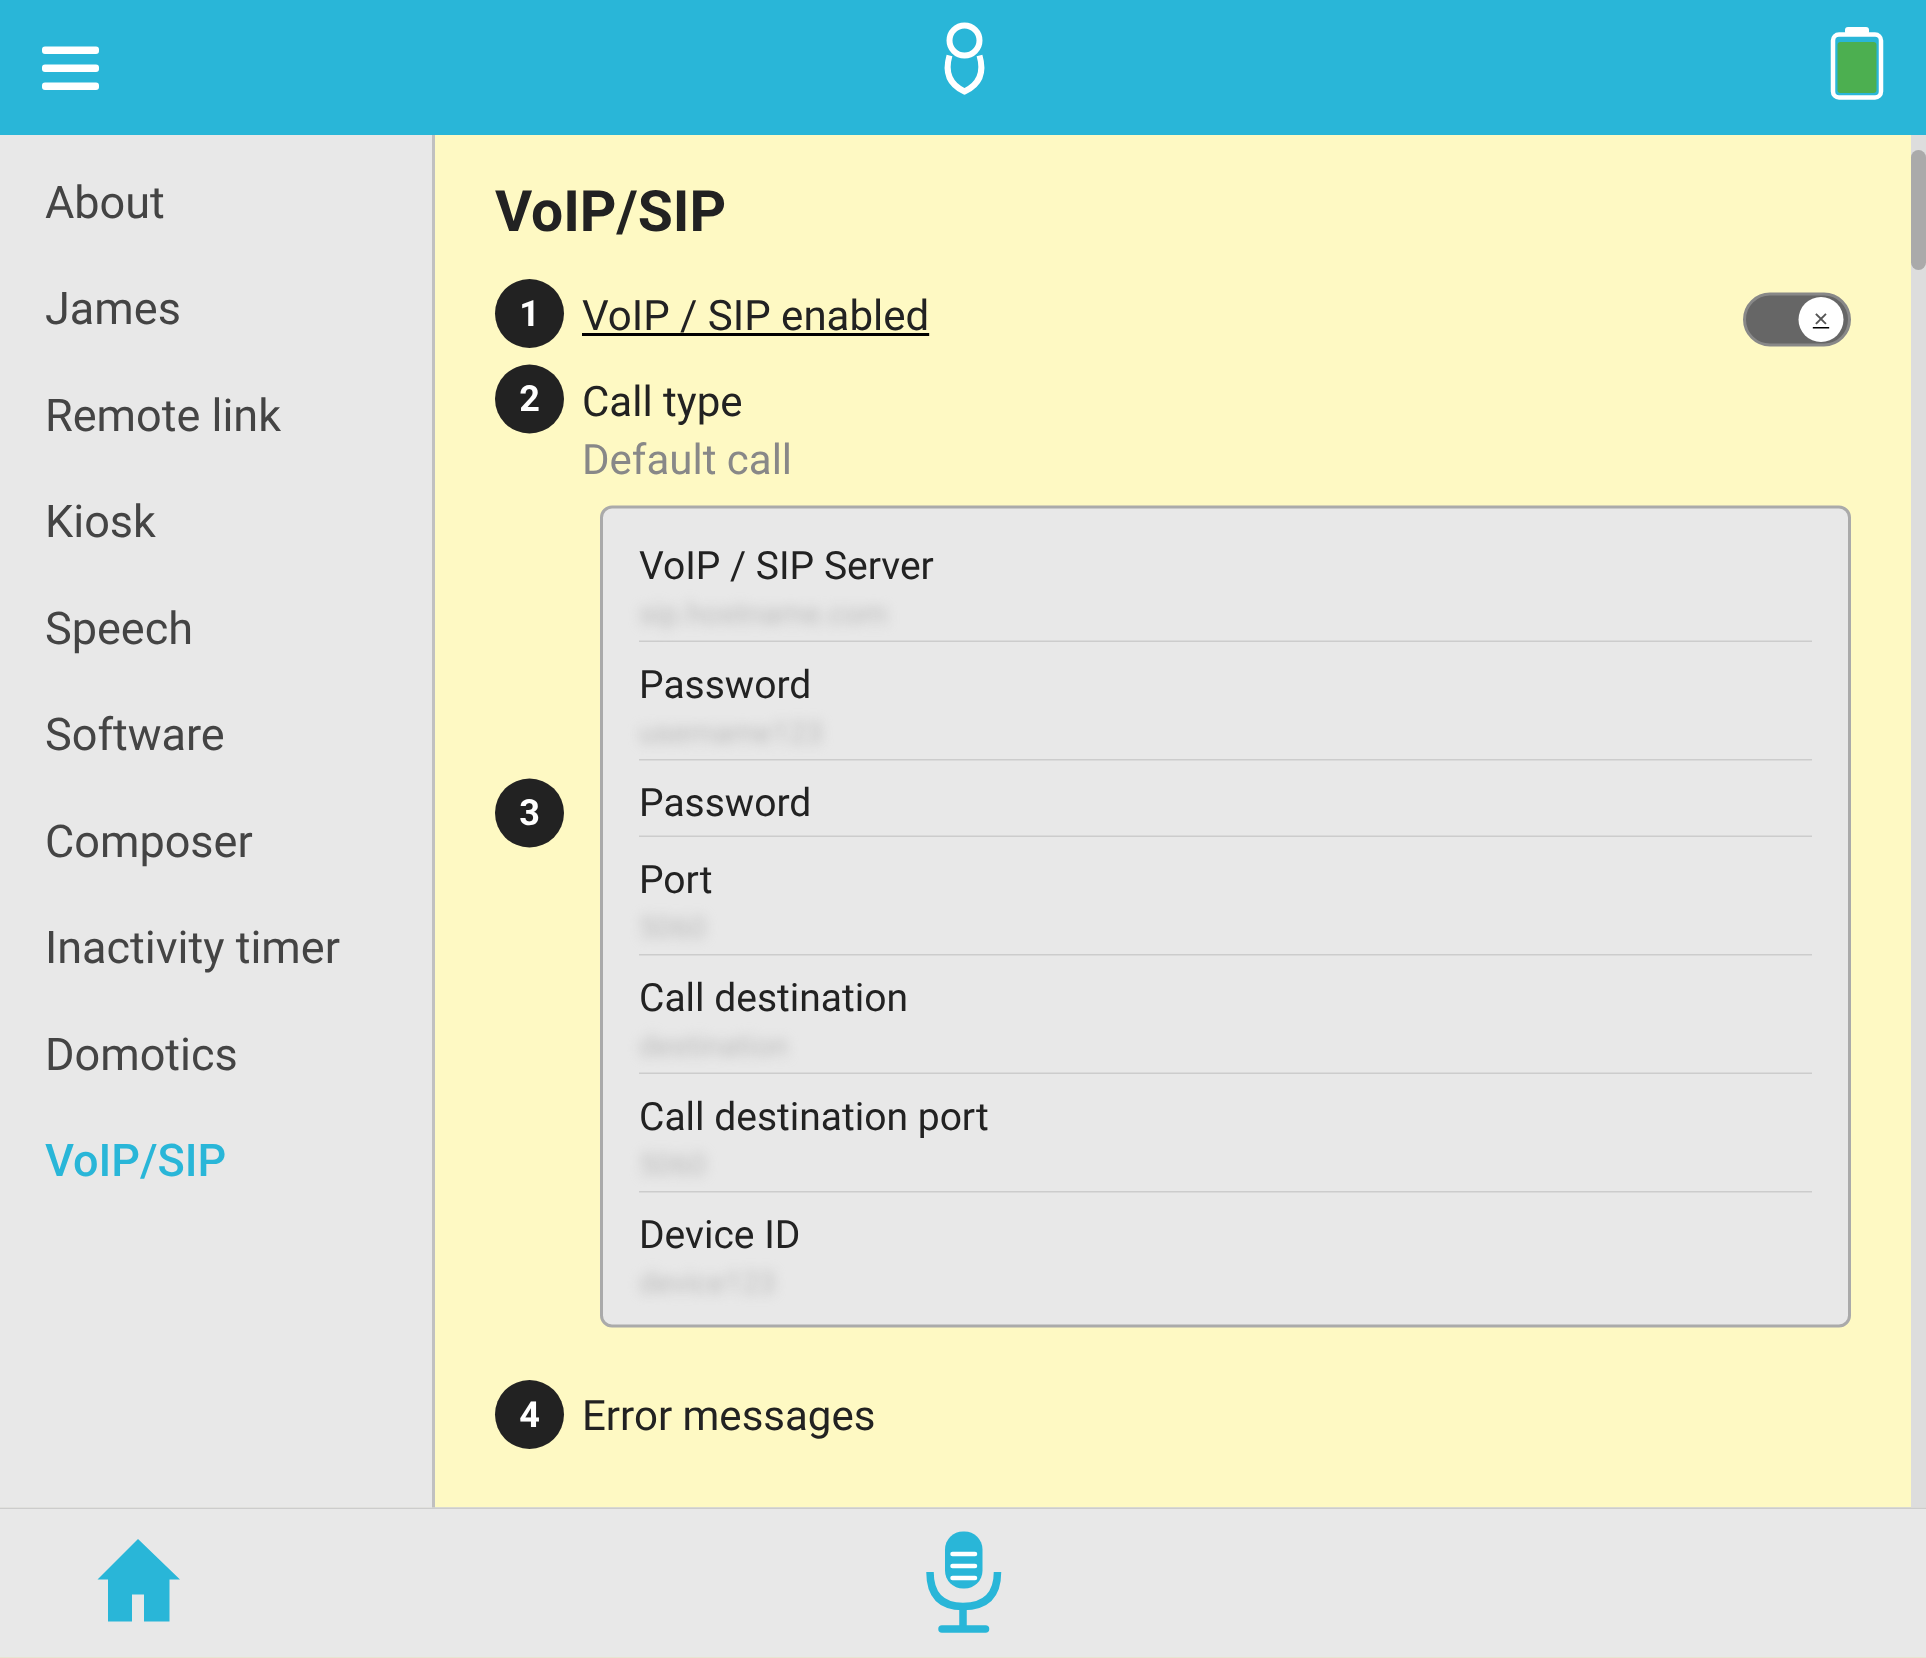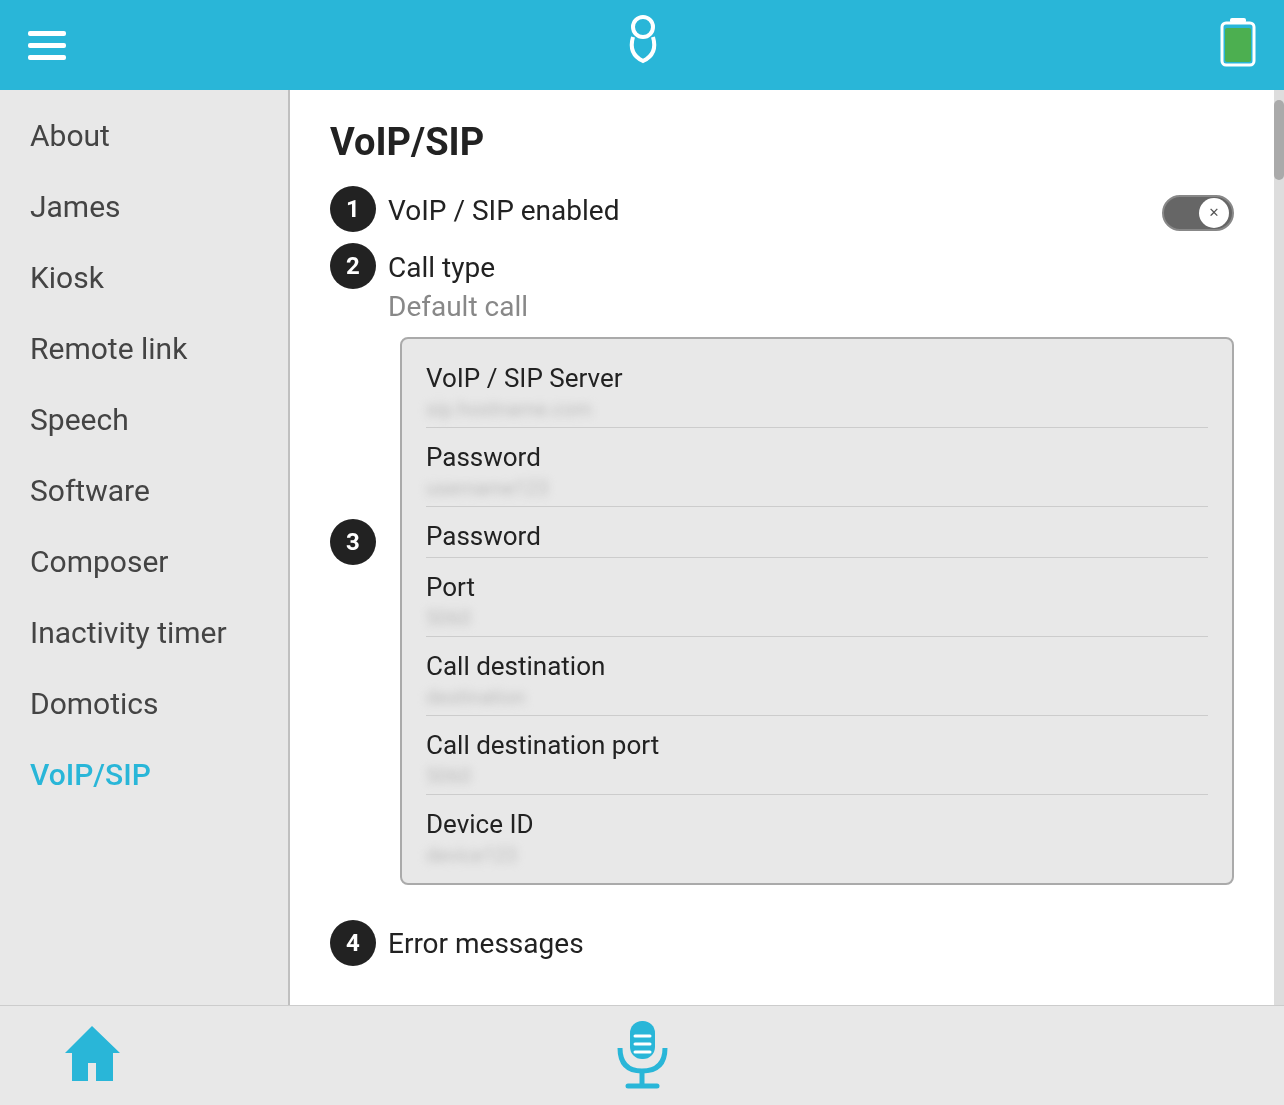--- a/index.html
+++ b/index.html
@@ -35,21 +35,21 @@
     }
     .battery-svg {
       width: 36px;
       height: 50px;
     }
 
     
     .main-container {
       display: flex;
       height: calc(1105px - 90px - 100px);
-      background: #ffffff;
+      background: #fef9c3;
     }
 
     
     .sidebar {
       width: 290px;
       background: #e8e8e8;
       display: flex;
       flex-direction: column;
       padding-top: 10px;
       border-right: 2px solid #c0c0c0;
@@ -207,20 +207,21 @@
     .content-area::-webkit-scrollbar-thumb {
       background: #aaa;
       border-radius: 4px;
     }
 
     .row-with-toggle {
       display: flex;
       align-items: center;
       justify-content: space-between;
       width: 100%;
+      text-decoration: underline;
     }
   </style>
 </head>
 <body>
 
 <div class="top-bar">
   <div class="hamburger-icon">
     <span></span>
     <span></span>
     <span></span>
@@ -239,22 +240,22 @@
       <rect x="5" y="10" width="26" height="34" rx="2" fill="#4caf50"></rect>
     </svg>
   </div>
 </div>
 
 <div class="main-container">
 
   <div class="sidebar">
     <div class="sidebar-item">About</div>
     <div class="sidebar-item">James</div>
+    <div class="sidebar-item">Remote link</div>
     <div class="sidebar-item">Kiosk</div>
-    <div class="sidebar-item">Remote link</div>
     <div class="sidebar-item">Speech</div>
     <div class="sidebar-item">Software</div>
     <div class="sidebar-item">Composer</div>
     <div class="sidebar-item">Inactivity timer</div>
     <div class="sidebar-item">Domotics</div>
     <div class="sidebar-item active">VoIP/SIP</div>
   </div>
 
   <div class="content-area">
     <div class="content-title">VoIP/SIP</div>

